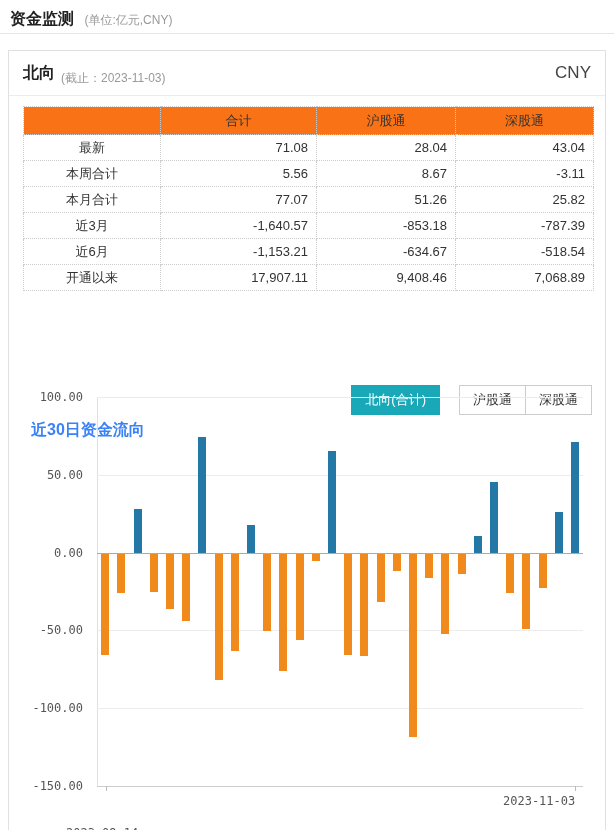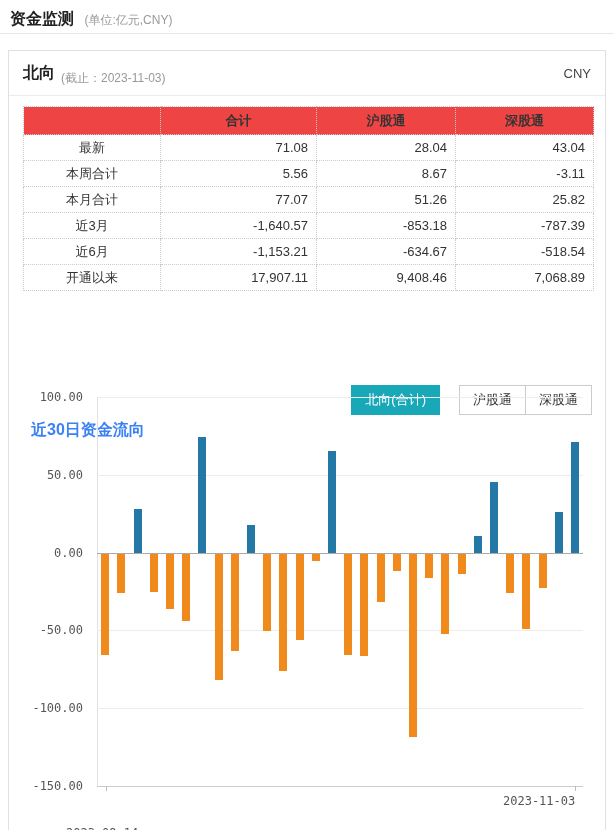--- a/index.html
+++ b/index.html
@@ -12,27 +12,27 @@
   .page-title { font-size:16px; font-weight:bold; color:#222; display:inline-block;text-align:center; }
   .page-title-suffix { font-size:12px; color:#999; margin-left:6px; }
 
   
   .panel { position:absolute; left:8px; top:50px; width:598px; height:790px;
     border:1px solid #e0e0e0; background:#fff; overflow:hidden; }
   .panel-header { position:relative; height:45px; border-bottom:1px solid #ececec;
     padding:0 14px; display:flex; align-items:center; }
   .panel-title { font-size:16px; font-weight:bold; color:#222; }
   .panel-title-suffix { font-size:12px; color:#999; margin-left:6px; margin-top:10px; }
-  .panel-currency { margin-left:auto; font-size:13px; color:#444; }
+  .panel-currency { margin-left:auto; font-size:17px; color:#444; }
 
   
   table.flow-table { width:570px; margin:10px 14px 0 14px; border-collapse:collapse;
     font-size:13px; table-layout:fixed; }
   .flow-table th, .flow-table td { border:1px dotted #ccc; padding:0 8px; }
-  .flow-table th { height:28px; background:#ef4444; font-weight:bold; color:#333; text-align:center; }
+  .flow-table th { height:28px; background:#f97316; font-weight:normal; color:#333; text-align:center; }
   .flow-table td { height:26px; text-align:right; color:#333; }
   .flow-table td.lbl { text-align:center; }
   .col-label { width:137px; } .col-total { width:156px; }
   .col-sh { width:139px; } .col-sz { width:138px; }
 
   
   .section-title { position:absolute; left:22px; top:338px; font-size:16px;
     font-weight:bold; color:#3b82f6;margin-top:31px; }
   .tabs { position:absolute; right:13px; top:334px; display:flex; }
   .tab { height:30px; padding:0 13px; font-size:13px; line-height:28px; background:#fff;

